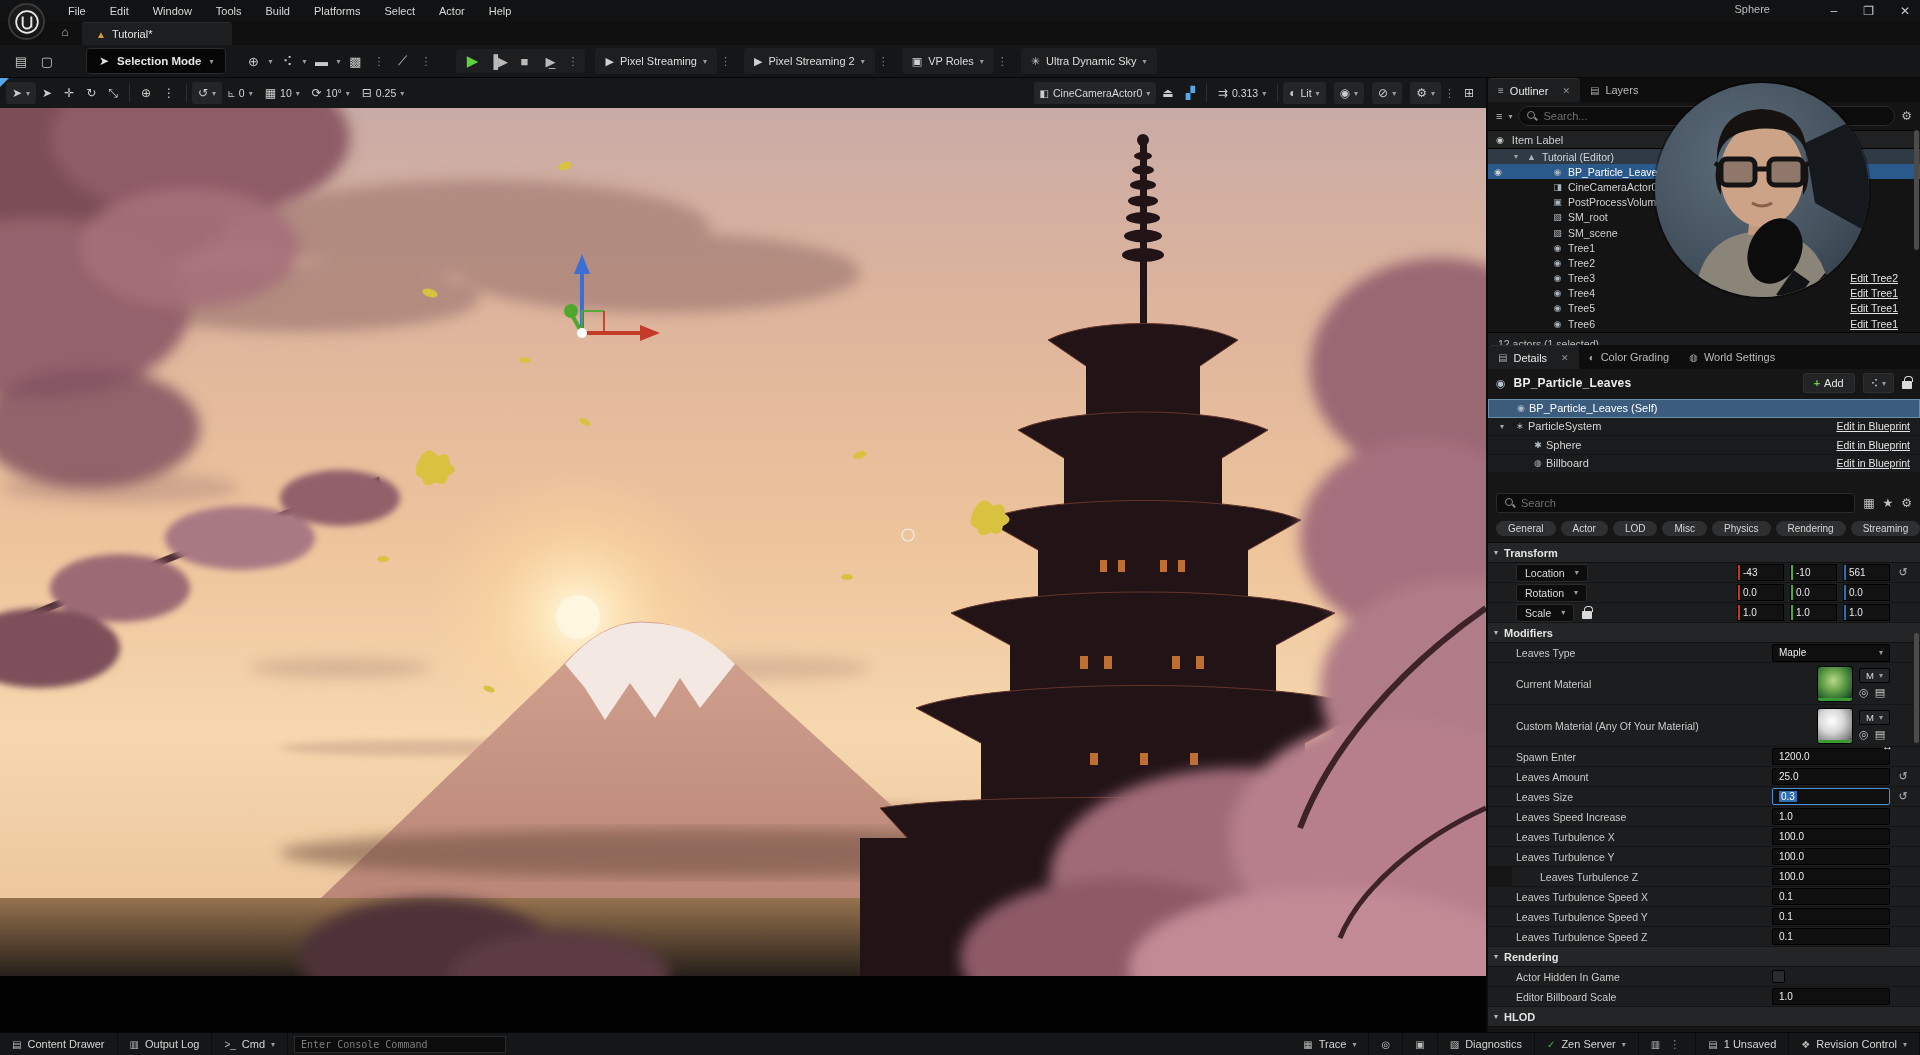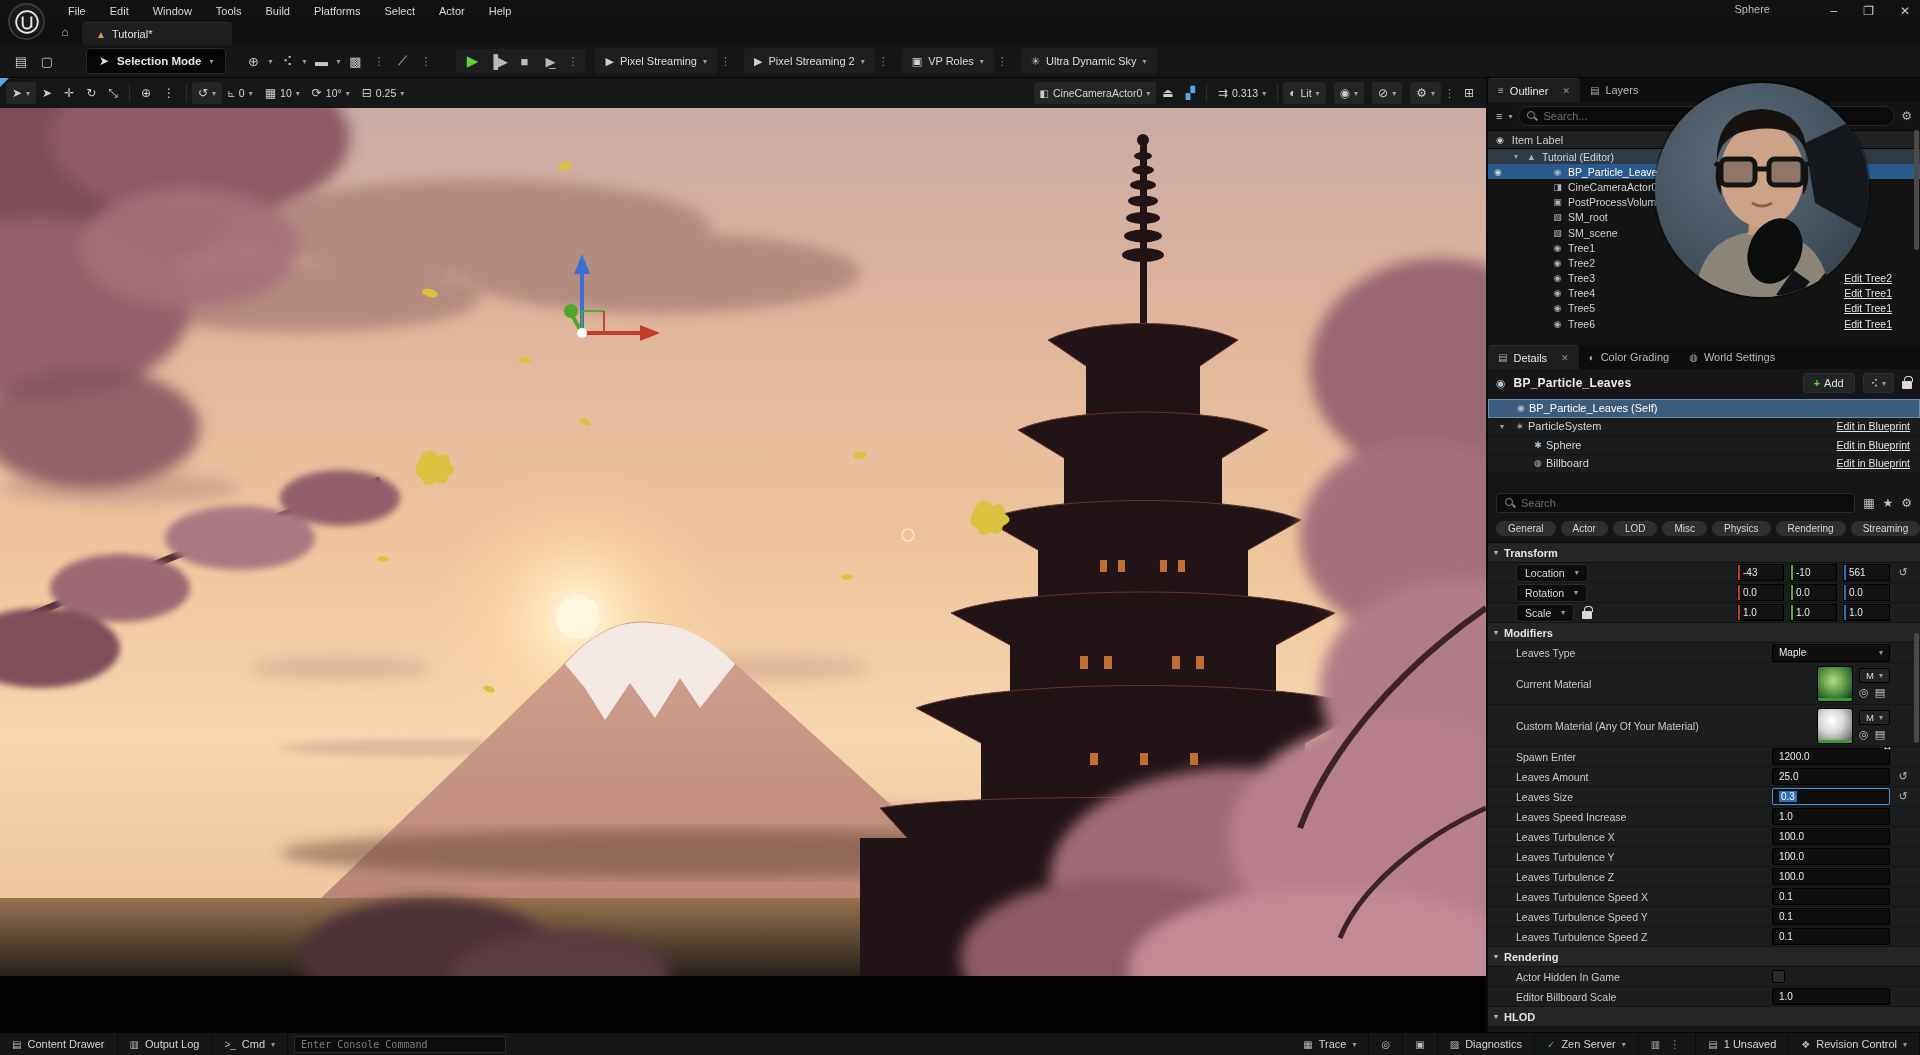--- a/index.html
+++ b/index.html
@@ -73,21 +73,21 @@
   #outl-header { display:flex; align-items:center; gap:8px; background:#202122; height:19px; padding:0 8px;
     font-size:11px; color:#cdcdcd; border-top:1px solid #060606; border-bottom:1px solid #060606; }
   #outl-rows { height:183px; overflow:hidden; position:relative; }
   .outl-row { display:flex; align-items:center; height:15.2px; font-size:10.5px; color:#d2d2d2; padding-left:6px; position:relative; }
   .outl-row.selected { background:#2a598c; color:#fff; }
   .outl-row.worldrow { background:rgba(82,104,128,.45); color:#cfd6dd; }
   .outl-row .eye { width:16px; font-size:9px; color:#cfcfcf; }
   .outl-row .oicon { width:15px; font-size:9px; color:#a9b4bd; text-align:center; }
   .outl-row .expander { width:10px; font-size:8px; color:#9f9f9f; }
   .outl-row .olabel { margin-left:3px; white-space:nowrap; }
-  .outl-row .olink { position:absolute; right:28px; font-size:10.5px; color:#e3e3e3; text-decoration:underline; }
+  .outl-row .olink { position:absolute; right:22px; font-size:10.5px; color:#e3e3e3; text-decoration:underline; }
   #outl-footer { height:22px; display:flex; align-items:center; padding:0 10px; font-size:10.5px; color:#bdbdbd;
     background:#1b1c1d; border-top:1px solid #060606; }
   .vscroll { position:absolute; right:1px; width:5px; border-radius:3px; background:#4b4b4b; }
   
   #details { position:absolute; left:0; top:267px; width:432px; height:687px; background:#161617; }
   #actor-row { display:flex; align-items:center; height:28px; padding:0 8px; gap:8px; }
   #actor-row .aicon { font-size:11px; color:#b9c2ca; }
   #actor-row .aname { font-size:12px; color:#ececec; font-weight:bold; letter-spacing:.2px; }
   #add-btn { margin-left:auto; display:flex; align-items:center; gap:4px; background:#232425; border:1px solid #2f2f2f;
     border-radius:3px; height:20px; padding:0 10px; font-size:11px; color:#e6e6e6; }
@@ -611,20 +611,21 @@
         <div class="outl-row">
           <span class="eye"></span>
           <span style="width: 30px;"></span>
           <span class="expander"></span>
           <span class="oicon">◉</span>
           <span class="olabel">Tree6</span>
           <span class="olink">Edit Tree1</span>
         </div>
       </div>
     <div class="vscroll" style="top:52px; height:120px;"></div>
+    <div id="outl-footer">12 actors (1 selected)</div>
   </div>
 
   <div id="details">
     <div class="pane-tabs" id="det-tabs">
         <div class="pane-tab active">
           <span class="pticon">▤</span>
           <span>Details</span>
           <span class="closex">✕</span>
         </div>
         <div class="pane-tab">
@@ -838,21 +839,21 @@
         </div>
         <div class="prow" style="height: 20px;">
           <span class="plabel">Leaves Turbulence Y</span>
           <div class="pright">
             <div class="num-box">
               <span>100.0</span>
             </div>
             <span class="reset-ico"></span>
           </div>
         </div>
-        <div class="prow" style="height: 20px;">
+        <div class="prow" style="height: 20px; margin-left: 24px;">
           <span class="plabel">Leaves Turbulence Z</span>
           <div class="pright">
             <div class="num-box">
               <span>100.0</span>
             </div>
             <span class="reset-ico"></span>
           </div>
         </div>
         <div class="prow" style="height: 20px;">
           <span class="plabel">Leaves Turbulence Speed X</span>

